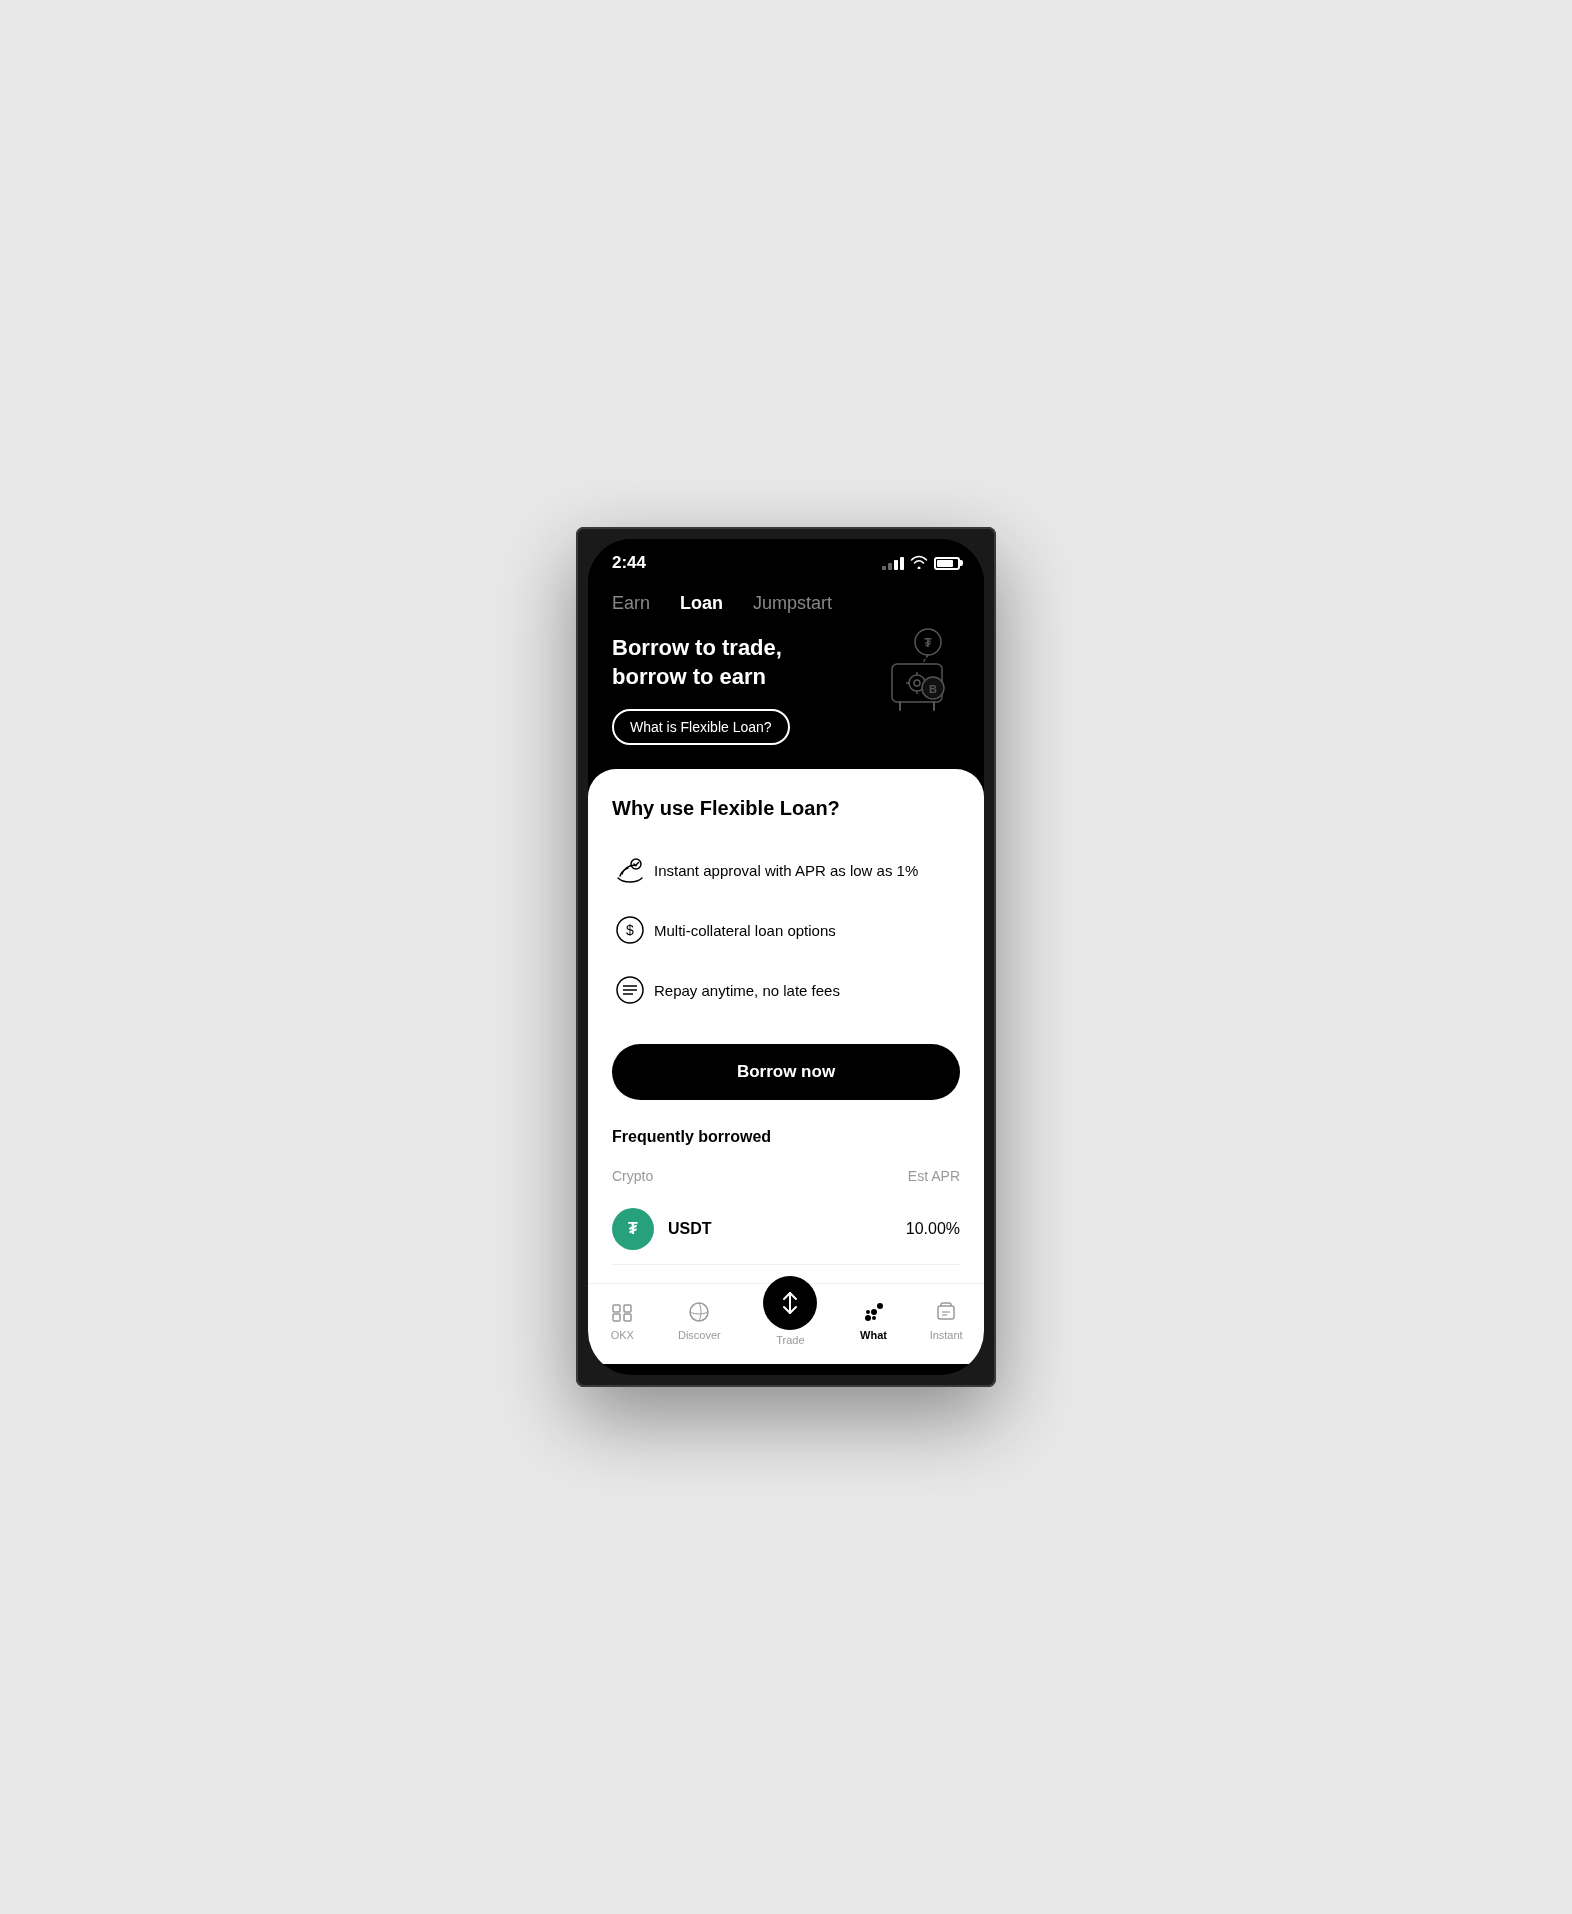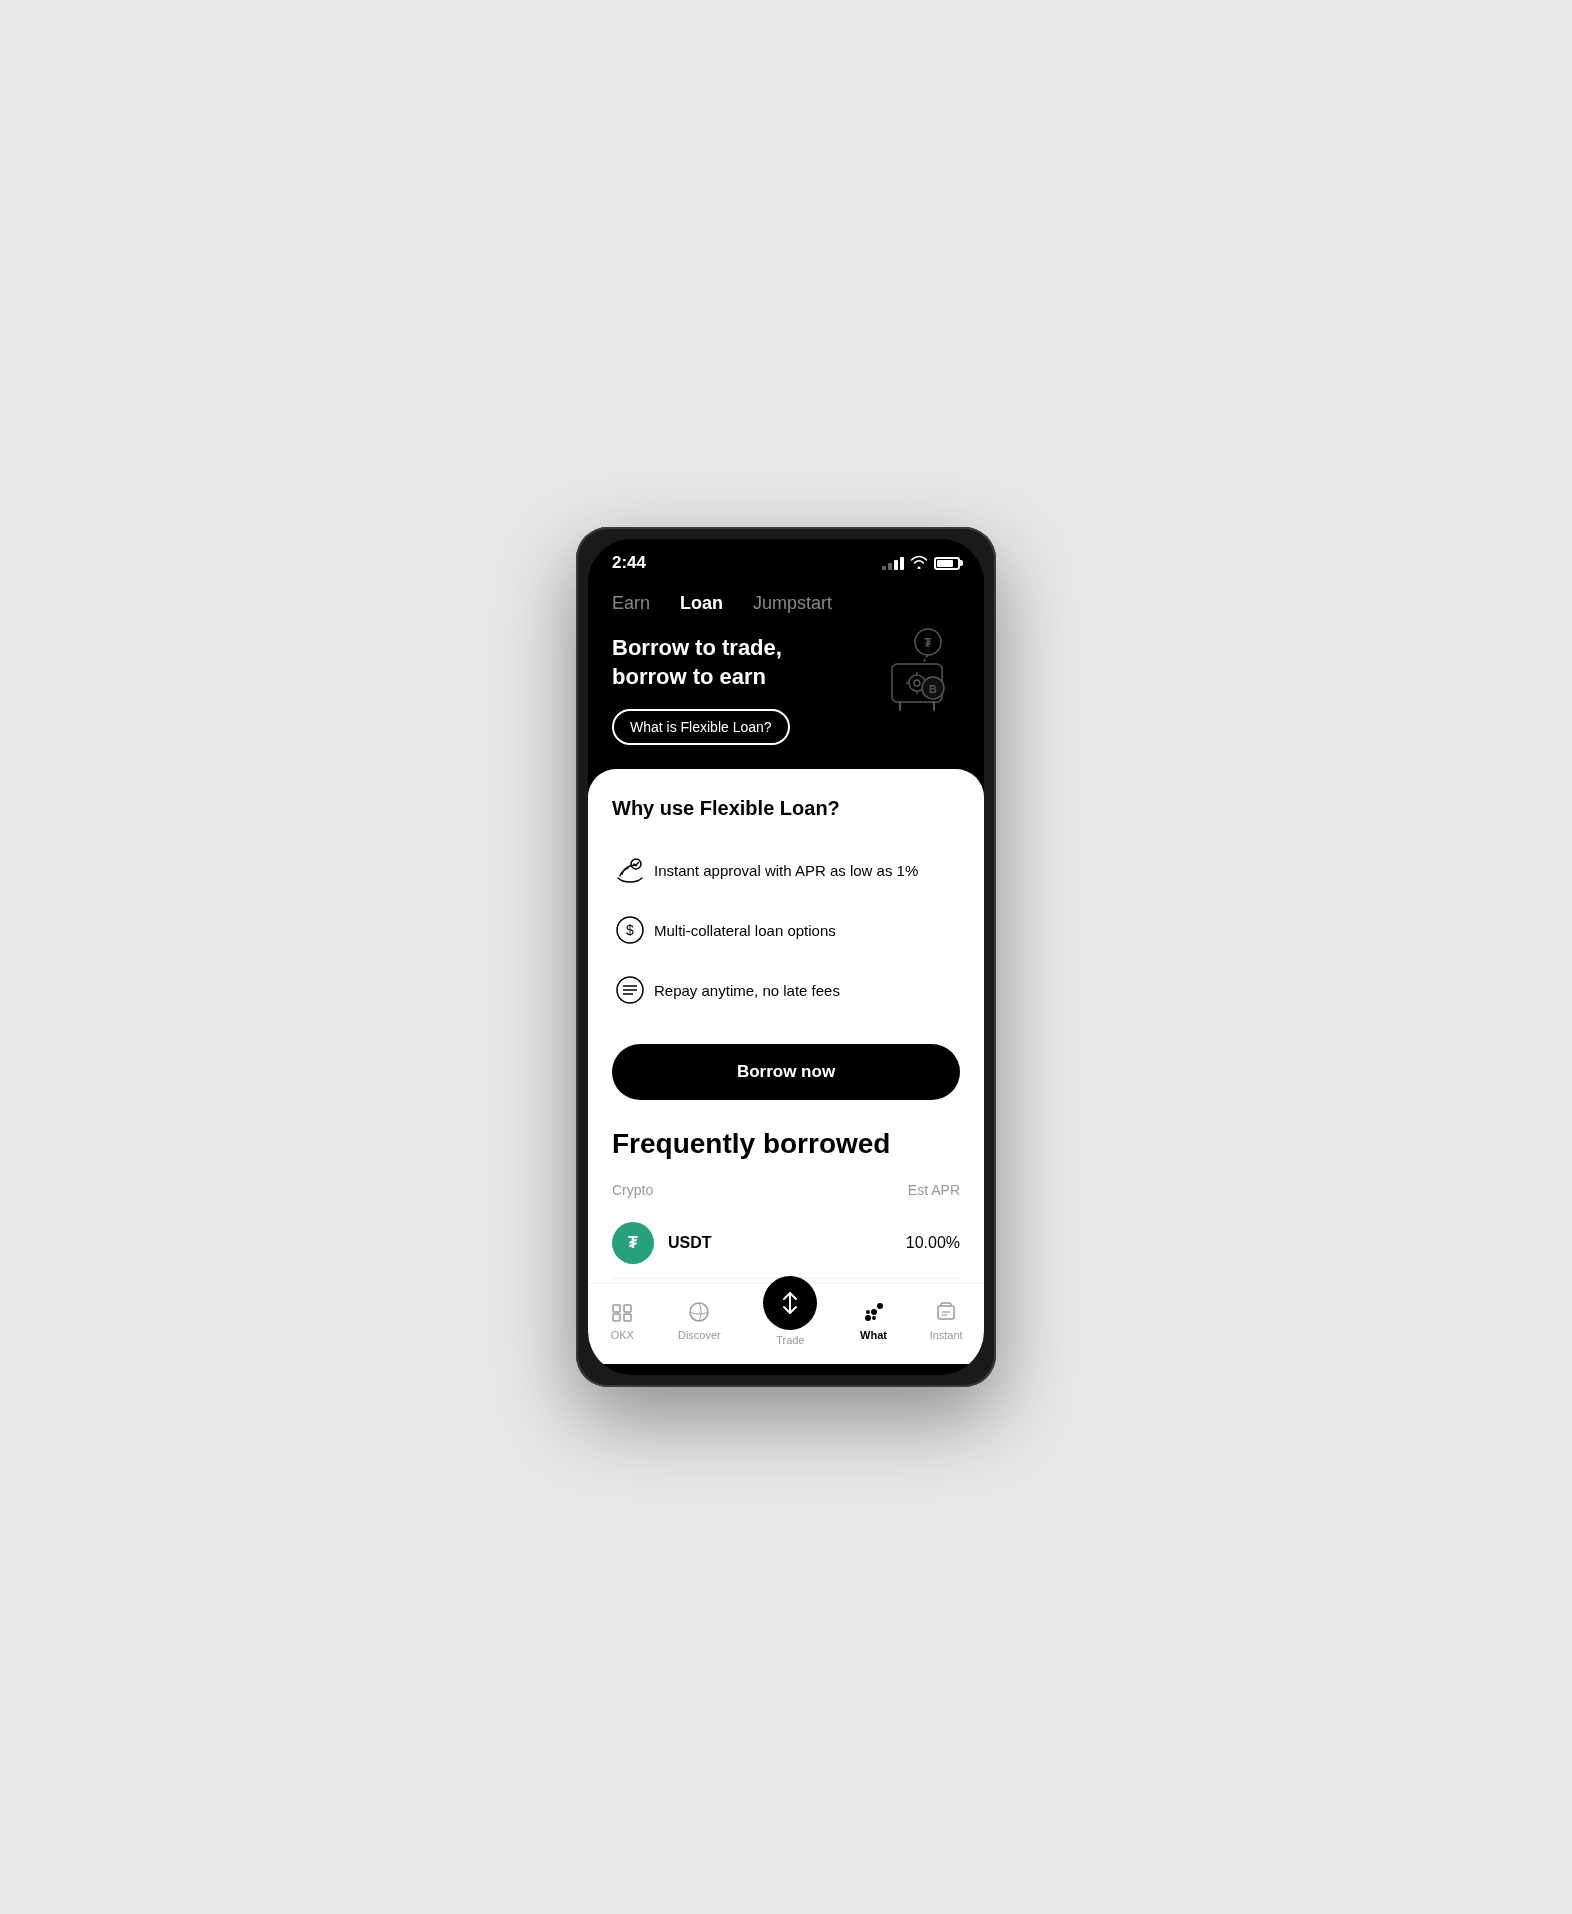--- a/index.html
+++ b/index.html
@@ -10,21 +10,21 @@
       justify-content: center;
       align-items: center;
       min-height: 100vh;
       font-family: -apple-system, BlinkMacSystemFont, 'SF Pro Display', 'Helvetica Neue', sans-serif;
     }
 
     .phone-outer {
       width: 420px;
       height: 860px;
       background: #1a1a1a;
-      border-radius: 32px;
+      border-radius: 8px;
       padding: 12px;
       box-shadow: 0 30px 80px rgba(0,0,0,0.4), inset 0 0 0 2px #3a3a3a;
       position: relative;
     }
 
     .phone-inner {
       width: 100%;
       height: 100%;
       background: #000;
       border-radius: 44px;
@@ -215,21 +215,21 @@
       border: none;
       border-radius: 32px;
       padding: 18px;
       font-size: 17px;
       font-weight: 600;
       cursor: pointer;
       margin-bottom: 28px;
     }
 
     .frequently-title {
-      font-size: 28px;
+      font-size: 16px;
       font-weight: 700;
       color: #000;
       margin-bottom: 16px;
     }
 
     .table-header {
       display: flex;
       justify-content: space-between;
       padding: 6px 0;
       margin-bottom: 4px;

